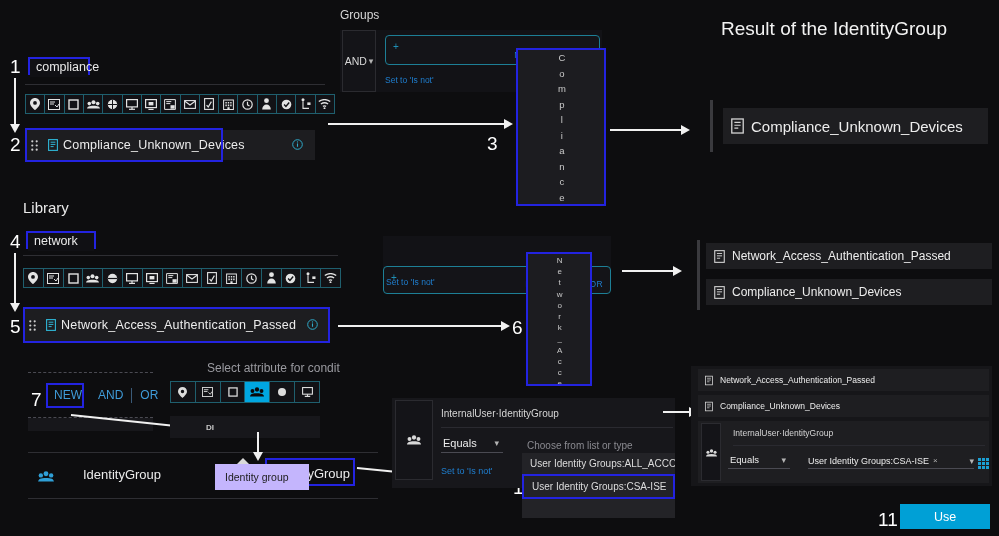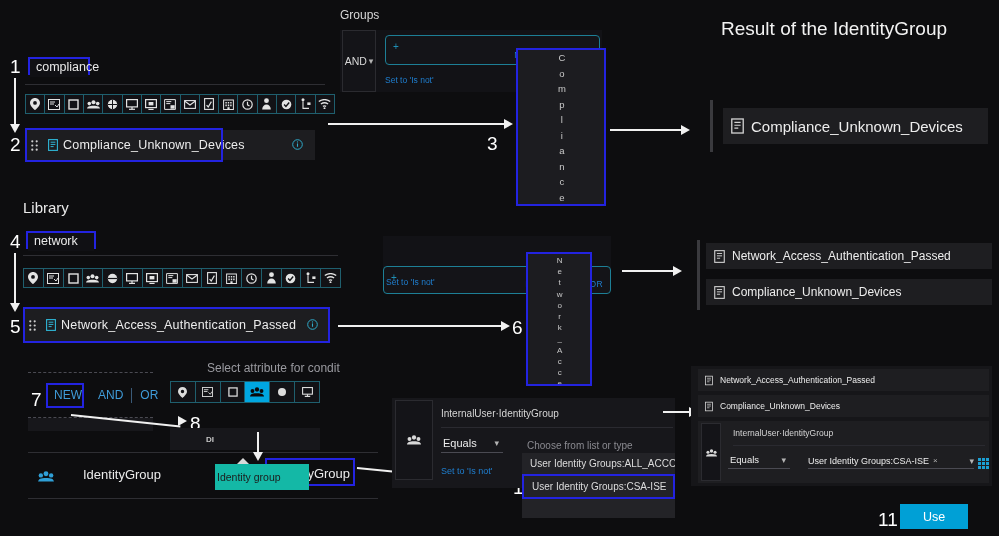--- a/index.html
+++ b/index.html
@@ -150,23 +150,23 @@
 
   
   .naoRow{display:flex;align-items:center;font-size:12px;color:#3f9bd8;gap:0px;}
   .naoRow .item{padding:3px 8px;}
   .naoRow .sep{width:1px;height:15px;background:#3a5a78;}
   .dashed{border-top:1px dashed #4a4a52;}
   .dashblock{background:#17171b;}
 
   
   .tooltip{
-    background:#14b8a6;color:#1c1c1c;
+    background:#c4b5fd;color:#1c1c1c;
     font-size:10.5px;
-    padding:7px 2px;
+    padding:7px 10px;
     box-sizing:border-box;
     position:relative;
   }
   .tooltip:after{
     content:"";position:absolute;top:-6px;left:22px;
     border-left:6px solid transparent;border-right:6px solid transparent;
     border-bottom:6px solid #d9d9d9;
   }
 
   
@@ -652,21 +652,21 @@
       </svg>
     </div>
   <div class="ic">
       <svg width="11" height="10" viewBox="0 0 12 11">
         <rect x="0.6" y="0.6" width="10.8" height="7.3" fill="none" stroke="currentColor" stroke-width="1.2"></rect>
         <path d="M3 10.3h6M6 8v2.3" stroke="currentColor" stroke-width="1.2"></path>
       </svg>
     </div>
 </div>
 
-<div class="abs dashblock" style="left:170px;top:428px;width:150px;height:22px;">
+<div class="abs dashblock" style="left:170px;top:416px;width:150px;height:22px;">
   <span style="font-size:8px;color:#c8c8c8;position:absolute;left:36px;top:7px;font-weight:bold;">DI</span>
 </div>
 
 <div class="abs tooltip" style="left:215px;top:406px;width:94px;">
   <span>Identity group</span>
 </div>
 <div class="vline" style="left:257px;top:432px;height:22px;"></div>
 <div class="arrow-head-d" style="left:253px;top:452px;"></div>
 
 <div class="arrow-line" style="left:357px;top:467px;width:145px;transform:rotate(5.6deg);transform-origin:left center;"></div>
@@ -745,15 +745,15 @@
       <rect x="8" y="0" width="3" height="3" fill="currentColor"></rect>
       <rect x="0" y="4" width="3" height="3" fill="currentColor"></rect>
       <rect x="4" y="4" width="3" height="3" fill="currentColor"></rect>
       <rect x="8" y="4" width="3" height="3" fill="currentColor"></rect>
       <rect x="0" y="8" width="3" height="3" fill="currentColor"></rect>
       <rect x="4" y="8" width="3" height="3" fill="currentColor"></rect>
       <rect x="8" y="8" width="3" height="3" fill="currentColor"></rect>
     </svg></div>
 
 <div class="step-num" style="left:878px;top:510px;">11</div>
-<div class="abs useBtn" style="left:900px;top:504px;width:68px;height:25px;">
+<div class="abs useBtn" style="left:900px;top:504px;width:90px;height:25px;">
   <span>Use</span>
 </div>
 
 </body></html>

